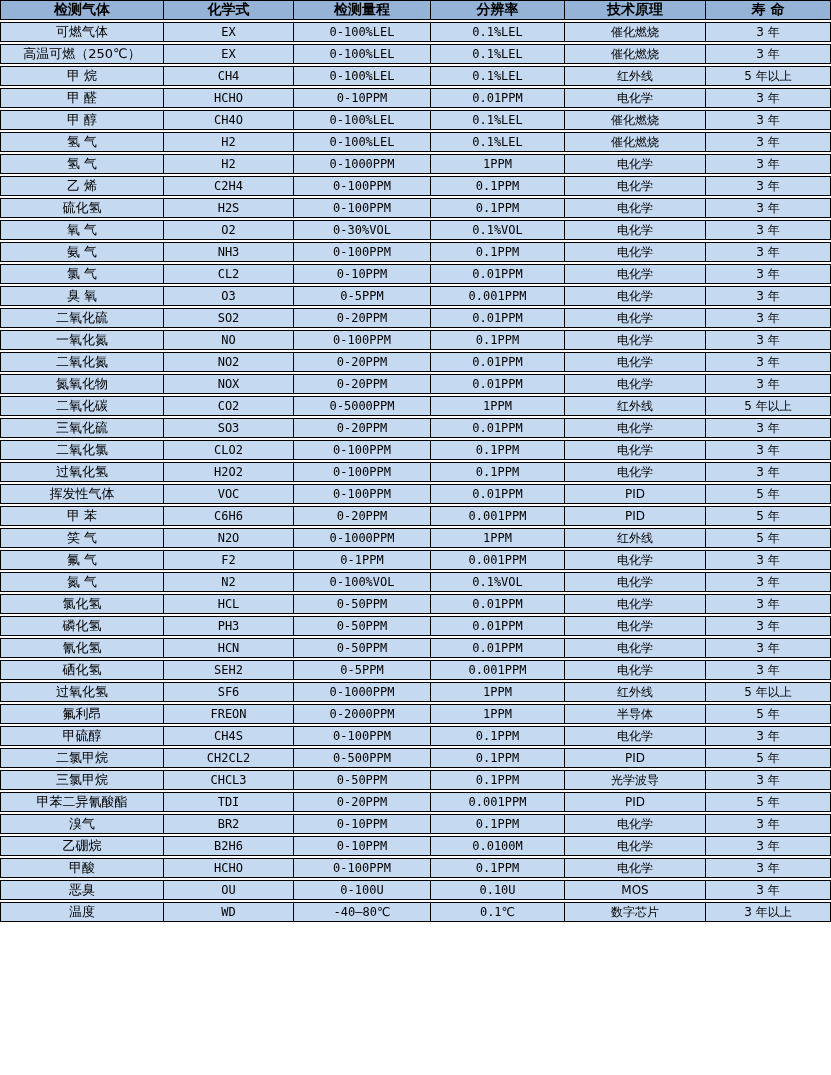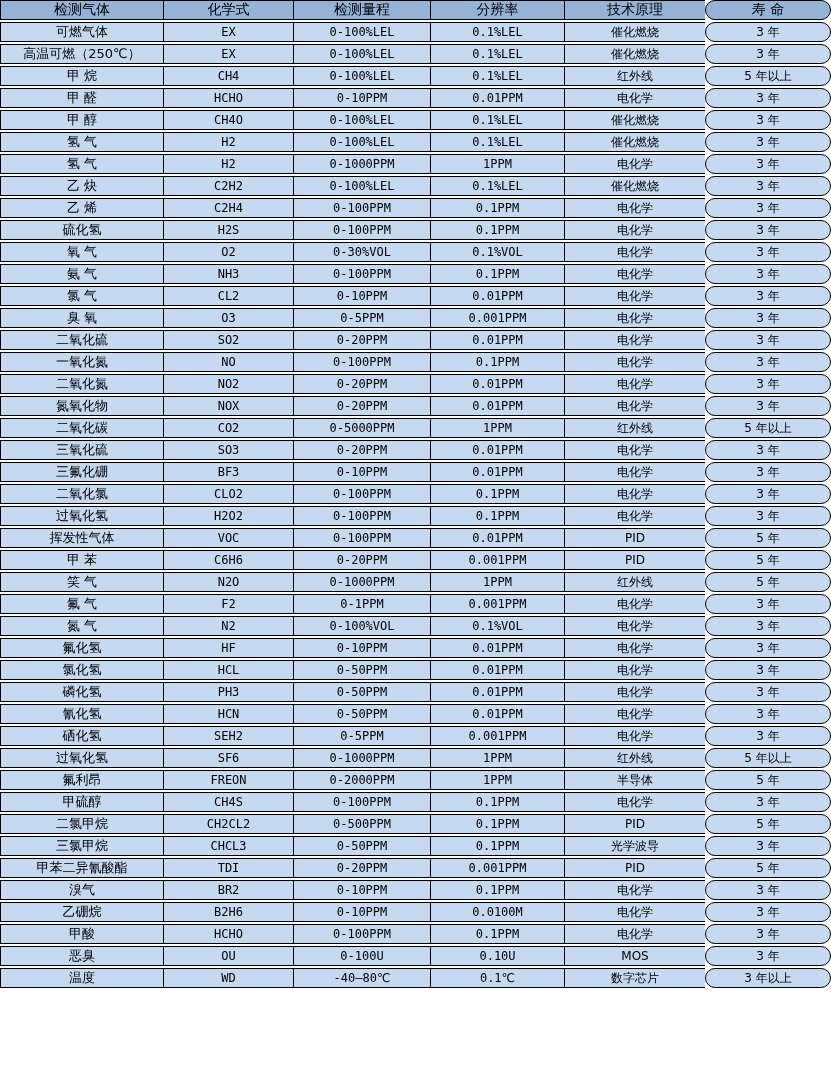--- a/index.html
+++ b/index.html
@@ -32,26 +32,25 @@
     text-align:center;
     vertical-align:middle;
     overflow:hidden;
     white-space:nowrap;
     border-top:1px solid var(--border);
     border-bottom:1px solid var(--border);
     border-left:1px solid var(--border);
   }
   .spec th:last-child, .spec td:last-child{
     border-right:1px solid var(--border);
-    border-radius:10px;
   }
   .spec th{
     background:var(--header-bg);
     font-size:14px;
-    font-weight:normal;
+    font-weight:bold;
     font-family:"DejaVu Sans", sans-serif;
   }
   .spec td{
     background:var(--row-bg);
     font-size:12px;
   }
   
   .spec td.col-0{ font-size:13px; }
   
   .spec td.col-1, .spec td.col-2, .spec td.col-3{
@@ -135,28 +134,20 @@
       </tr>
       <tr>
         <td class="col-0">氢 气</td>
         <td class="col-1">H2</td>
         <td class="col-2">0-1000PPM</td>
         <td class="col-3">1PPM</td>
         <td class="col-4">电化学</td>
         <td class="col-5">3 年</td>
       </tr>
       <tr>
-        <td class="col-0">乙 炔</td>
-        <td class="col-1">C2H2</td>
-        <td class="col-2">0-100%LEL</td>
-        <td class="col-3">0.1%LEL</td>
-        <td class="col-4">催化燃烧</td>
-        <td class="col-5">3 年</td>
-      </tr>
-      <tr>
         <td class="col-0">乙 烯</td>
         <td class="col-1">C2H4</td>
         <td class="col-2">0-100PPM</td>
         <td class="col-3">0.1PPM</td>
         <td class="col-4">电化学</td>
         <td class="col-5">3 年</td>
       </tr>
       <tr>
         <td class="col-0">硫化氢</td>
         <td class="col-1">H2S</td>
@@ -239,28 +230,20 @@
       </tr>
       <tr>
         <td class="col-0">三氧化硫</td>
         <td class="col-1">SO3</td>
         <td class="col-2">0-20PPM</td>
         <td class="col-3">0.01PPM</td>
         <td class="col-4">电化学</td>
         <td class="col-5">3 年</td>
       </tr>
       <tr>
-        <td class="col-0">三氟化硼</td>
-        <td class="col-1">BF3</td>
-        <td class="col-2">0-10PPM</td>
-        <td class="col-3">0.01PPM</td>
-        <td class="col-4">电化学</td>
-        <td class="col-5">3 年</td>
-      </tr>
-      <tr>
         <td class="col-0">二氧化氯</td>
         <td class="col-1">CLO2</td>
         <td class="col-2">0-100PPM</td>
         <td class="col-3">0.1PPM</td>
         <td class="col-4">电化学</td>
         <td class="col-5">3 年</td>
       </tr>
       <tr>
         <td class="col-0">过氧化氢</td>
         <td class="col-1">H2O2</td>
@@ -299,28 +282,20 @@
         <td class="col-2">0-1PPM</td>
         <td class="col-3">0.001PPM</td>
         <td class="col-4">电化学</td>
         <td class="col-5">3 年</td>
       </tr>
       <tr>
         <td class="col-0">氮 气</td>
         <td class="col-1">N2</td>
         <td class="col-2">0-100%VOL</td>
         <td class="col-3">0.1%VOL</td>
-        <td class="col-4">电化学</td>
-        <td class="col-5">3 年</td>
-      </tr>
-      <tr>
-        <td class="col-0">氟化氢</td>
-        <td class="col-1">HF</td>
-        <td class="col-2">0-10PPM</td>
-        <td class="col-3">0.01PPM</td>
         <td class="col-4">电化学</td>
         <td class="col-5">3 年</td>
       </tr>
       <tr>
         <td class="col-0">氯化氢</td>
         <td class="col-1">HCL</td>
         <td class="col-2">0-50PPM</td>
         <td class="col-3">0.01PPM</td>
         <td class="col-4">电化学</td>
         <td class="col-5">3 年</td>

